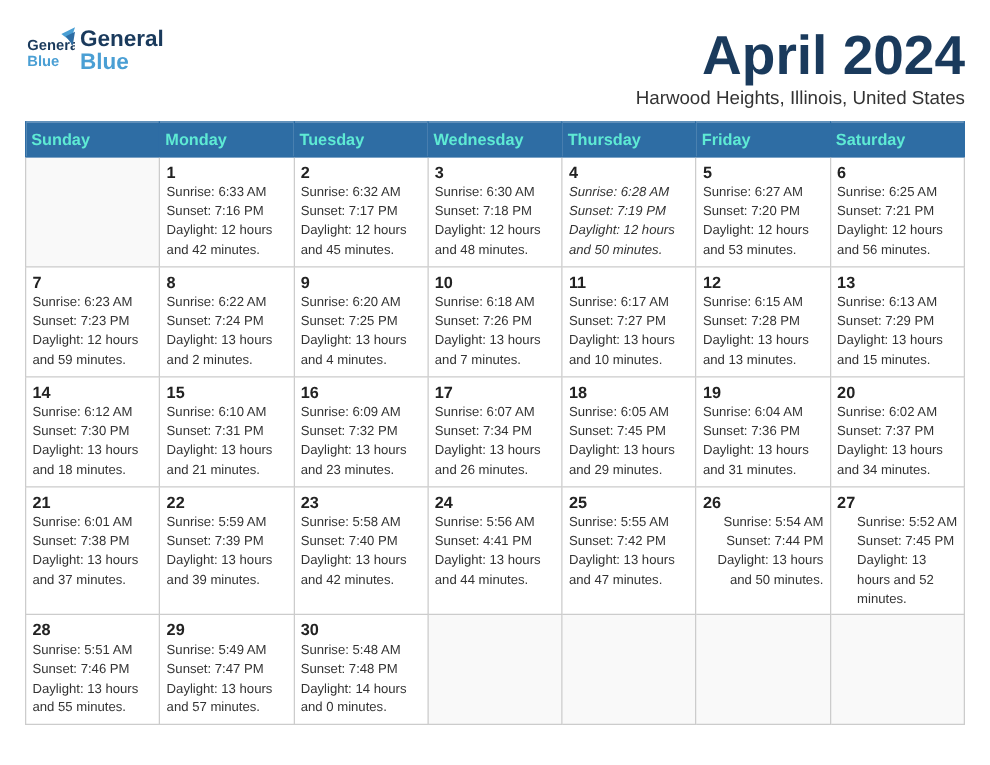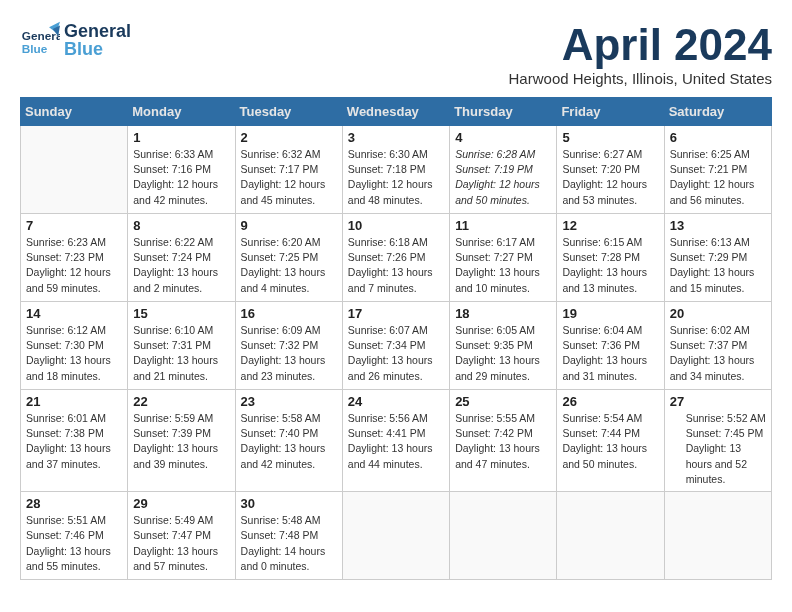--- a/index.html
+++ b/index.html
@@ -28,21 +28,21 @@
       font-size: 15px;
       color: #333;
     }
     .calendar {
       width: 100%;
       border-collapse: collapse;
       font-size: 11px;
     }
     .calendar th {
       background-color: #2e6da4;
-      color: #e5e5e5;
+      color: #5eead4;
       padding: 6px 4px;
       text-align: left;
       font-size: 13px;
       border: 1px solid #2e6da4;
     }
     .calendar td {
       border: 1px solid #ccc;
       vertical-align: top;
       padding: 4px 5px;
       width: 107px;
@@ -228,21 +228,21 @@
         </td>
         <td>
           <div class="day-number">17</div>
           <div class="day-info" style="white-space: pre-line;">Sunrise: 6:07 AM
 Sunset: 7:34 PM
 Daylight: 13 hours and 26 minutes.</div>
         </td>
         <td>
           <div class="day-number">18</div>
           <div class="day-info" style="white-space: pre-line;">Sunrise: 6:05 AM
-Sunset: 9:35 PM
+Sunset: 7:45 PM
 Daylight: 13 hours and 29 minutes.</div>
         </td>
         <td>
           <div class="day-number">19</div>
           <div class="day-info" style="white-space: pre-line;">Sunrise: 6:04 AM
 Sunset: 7:36 PM
 Daylight: 13 hours and 31 minutes.</div>
         </td>
         <td>
           <div class="day-number">20</div>
@@ -277,21 +277,21 @@
 Daylight: 13 hours and 44 minutes.</div>
         </td>
         <td>
           <div class="day-number">25</div>
           <div class="day-info" style="white-space: pre-line;">Sunrise: 5:55 AM
 Sunset: 7:42 PM
 Daylight: 13 hours and 47 minutes.</div>
         </td>
         <td>
           <div class="day-number">26</div>
-          <div class="day-info" style="white-space: pre-line;">Sunrise: 5:54 AM
+          <div class="day-info" style="white-space: pre-line; text-align: right;">Sunrise: 5:54 AM
 Sunset: 7:44 PM
 Daylight: 13 hours and 50 minutes.</div>
         </td>
         <td>
           <div class="day-number">27</div>
           <div class="day-info" style="white-space: pre-line; margin-left: 16px;">Sunrise: 5:52 AM
 Sunset: 7:45 PM
 Daylight: 13 hours and 52 minutes.</div>
         </td>
       </tr>

